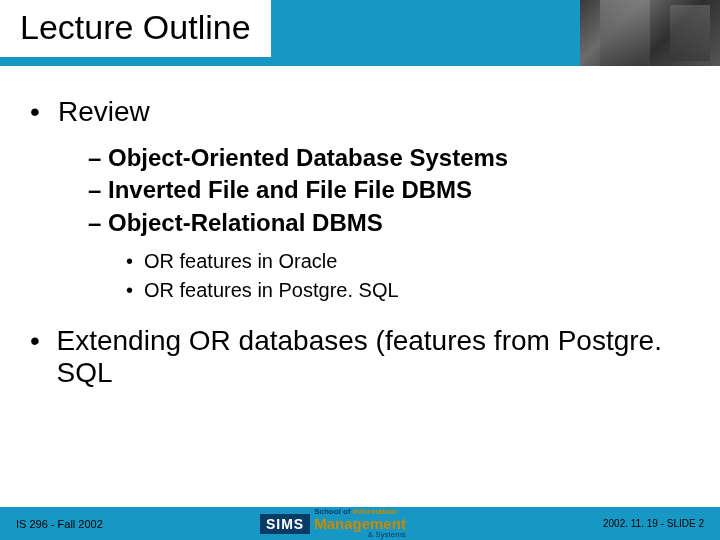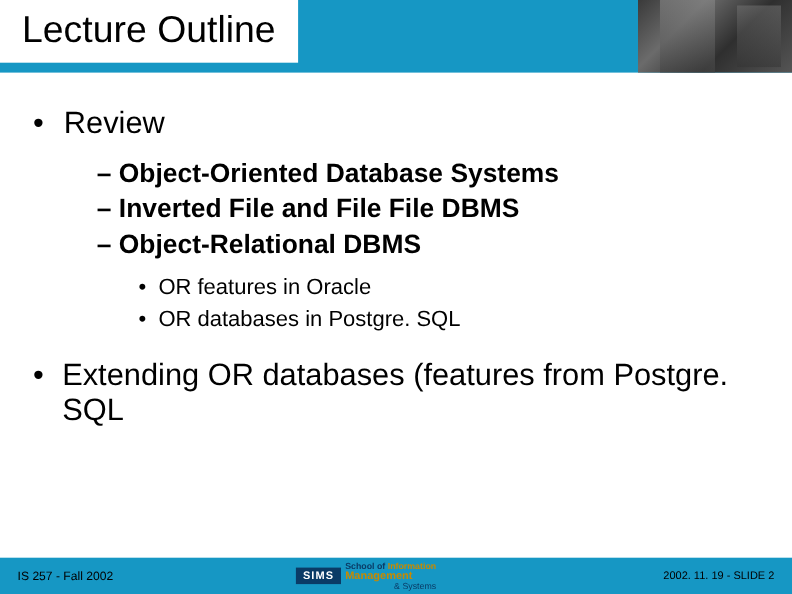--- a/index.html
+++ b/index.html
@@ -8,24 +8,24 @@
   .header-band { position: absolute; top: 0; left: 0; width: 720px; height: 66px; background: #1697c4; }
   .title-block { position: absolute; top: 0; left: 0; background: #fff; padding: 8px 20px 10px 20px; }
   .title-block h1 { font-size: 34px; font-weight: 400; color: #000; letter-spacing: 0px; }
   .photo { position: absolute; top: 0; right: 0; width: 140px; height: 66px; background: linear-gradient(135deg,#3a3a3a 0%,#6b6b6b 30%,#2f2f2f 60%,#555 100%); }
   .photo::before { content:""; position:absolute; left:20px; top:0; width:50px; height:66px; background:linear-gradient(#888,#444); opacity:.6; }
   .photo::after { content:""; position:absolute; right:10px; top:5px; width:40px; height:56px; background:linear-gradient(#777,#333); opacity:.5; }
   .footer-band { position: absolute; bottom: 0; left: 0; width: 720px; height: 33px; background: #1697c4; display:flex; align-items:center; justify-content:space-between; padding: 0 16px; }
   .footer-left { font-size: 11px; color: #000; }
   .footer-right { font-size: 10px; color: #000; margin-left: 40px; }
   .footer-center { display:flex; align-items:center; gap:4px; }
-  .sims-logo { background:#0a3b66; color:#fff; font-weight:bold; font-size:10px; padding:2px 6px; letter-spacing:1px; }
+  .sims-logo { background:#0a3b66; color:#fff; font-weight:bold; font-size:14px; padding:2px 6px; letter-spacing:1px; }
   .sims-text { display:flex; flex-direction:column; line-height:1; }
   .sims-text .l1 { font-size:8px; color:#0a3b66; font-weight:bold; }
-  .sims-text .l2 { font-size:10px; color:#c78a00; font-weight:bold; }
+  .sims-text .l2 { font-size:15px; color:#c78a00; font-weight:bold; }
   .sims-text .l3 { font-size:8px; color:#0a3b66; font-weight:normal; text-align:right; }
   .content { position:absolute; top: 90px; left: 30px; right: 30px; color:#000; }
   .lvl1 { font-size: 28px; margin-bottom: 14px; margin-top: 6px; }
   .lvl1-item { display:flex; }
   .lvl1-item .bul { width: 28px; }
   .lvl2-group { margin-left: 58px; margin-bottom: 10px; }
   .lvl2 { font-size: 24px; line-height: 1.35; font-weight: bold; }
   .lvl3-group { margin-left: 38px; margin-top: 8px; margin-bottom: 20px; }
   .lvl3 { font-size: 20px; line-height: 1.45; }
   .lvl3 .bul3 { display:inline-block; width:18px; }
@@ -48,33 +48,33 @@
       <span>Review</span>
     </div>
 
     <div class="lvl2-group">
       <div class="lvl2">– <span>Object-Oriented Database Systems</span></div>
       <div class="lvl2">– <span>Inverted File and File File DBMS</span></div>
       <div class="lvl2">– <span>Object-Relational DBMS</span></div>
 
       <div class="lvl3-group">
         <div class="lvl3"><span class="bul3">•</span><span>OR features in Oracle</span></div>
-        <div class="lvl3"><span class="bul3">•</span><span>OR databases in Postgre. SQL</span></div>
+        <div class="lvl3"><span class="bul3">•</span><span>OR features in Postgre. SQL</span></div>
       </div>
     </div>
 
     <div class="lvl1 lvl1-item">
       <span class="bul">•</span>
       <span>Extending OR databases (features from Postgre. SQL</span>
     </div>
 
   </div>
 
   <div class="footer-band">
-    <div class="footer-left">IS 257 - Fall 2002</div>
+    <div class="footer-left">IS 296 - Fall 2002</div>
     <div class="footer-center">
       <span class="sims-logo">SIMS</span>
       <span class="sims-text">
         <span class="l1"><span>School of</span> <span style="color:#c78a00">Information</span></span>
         <span class="l2">Management</span>
         <span class="l3">&amp; Systems</span>
       </span>
     </div>
     <div class="footer-right">2002. 11. 19 - SLIDE 2</div>
   </div>

